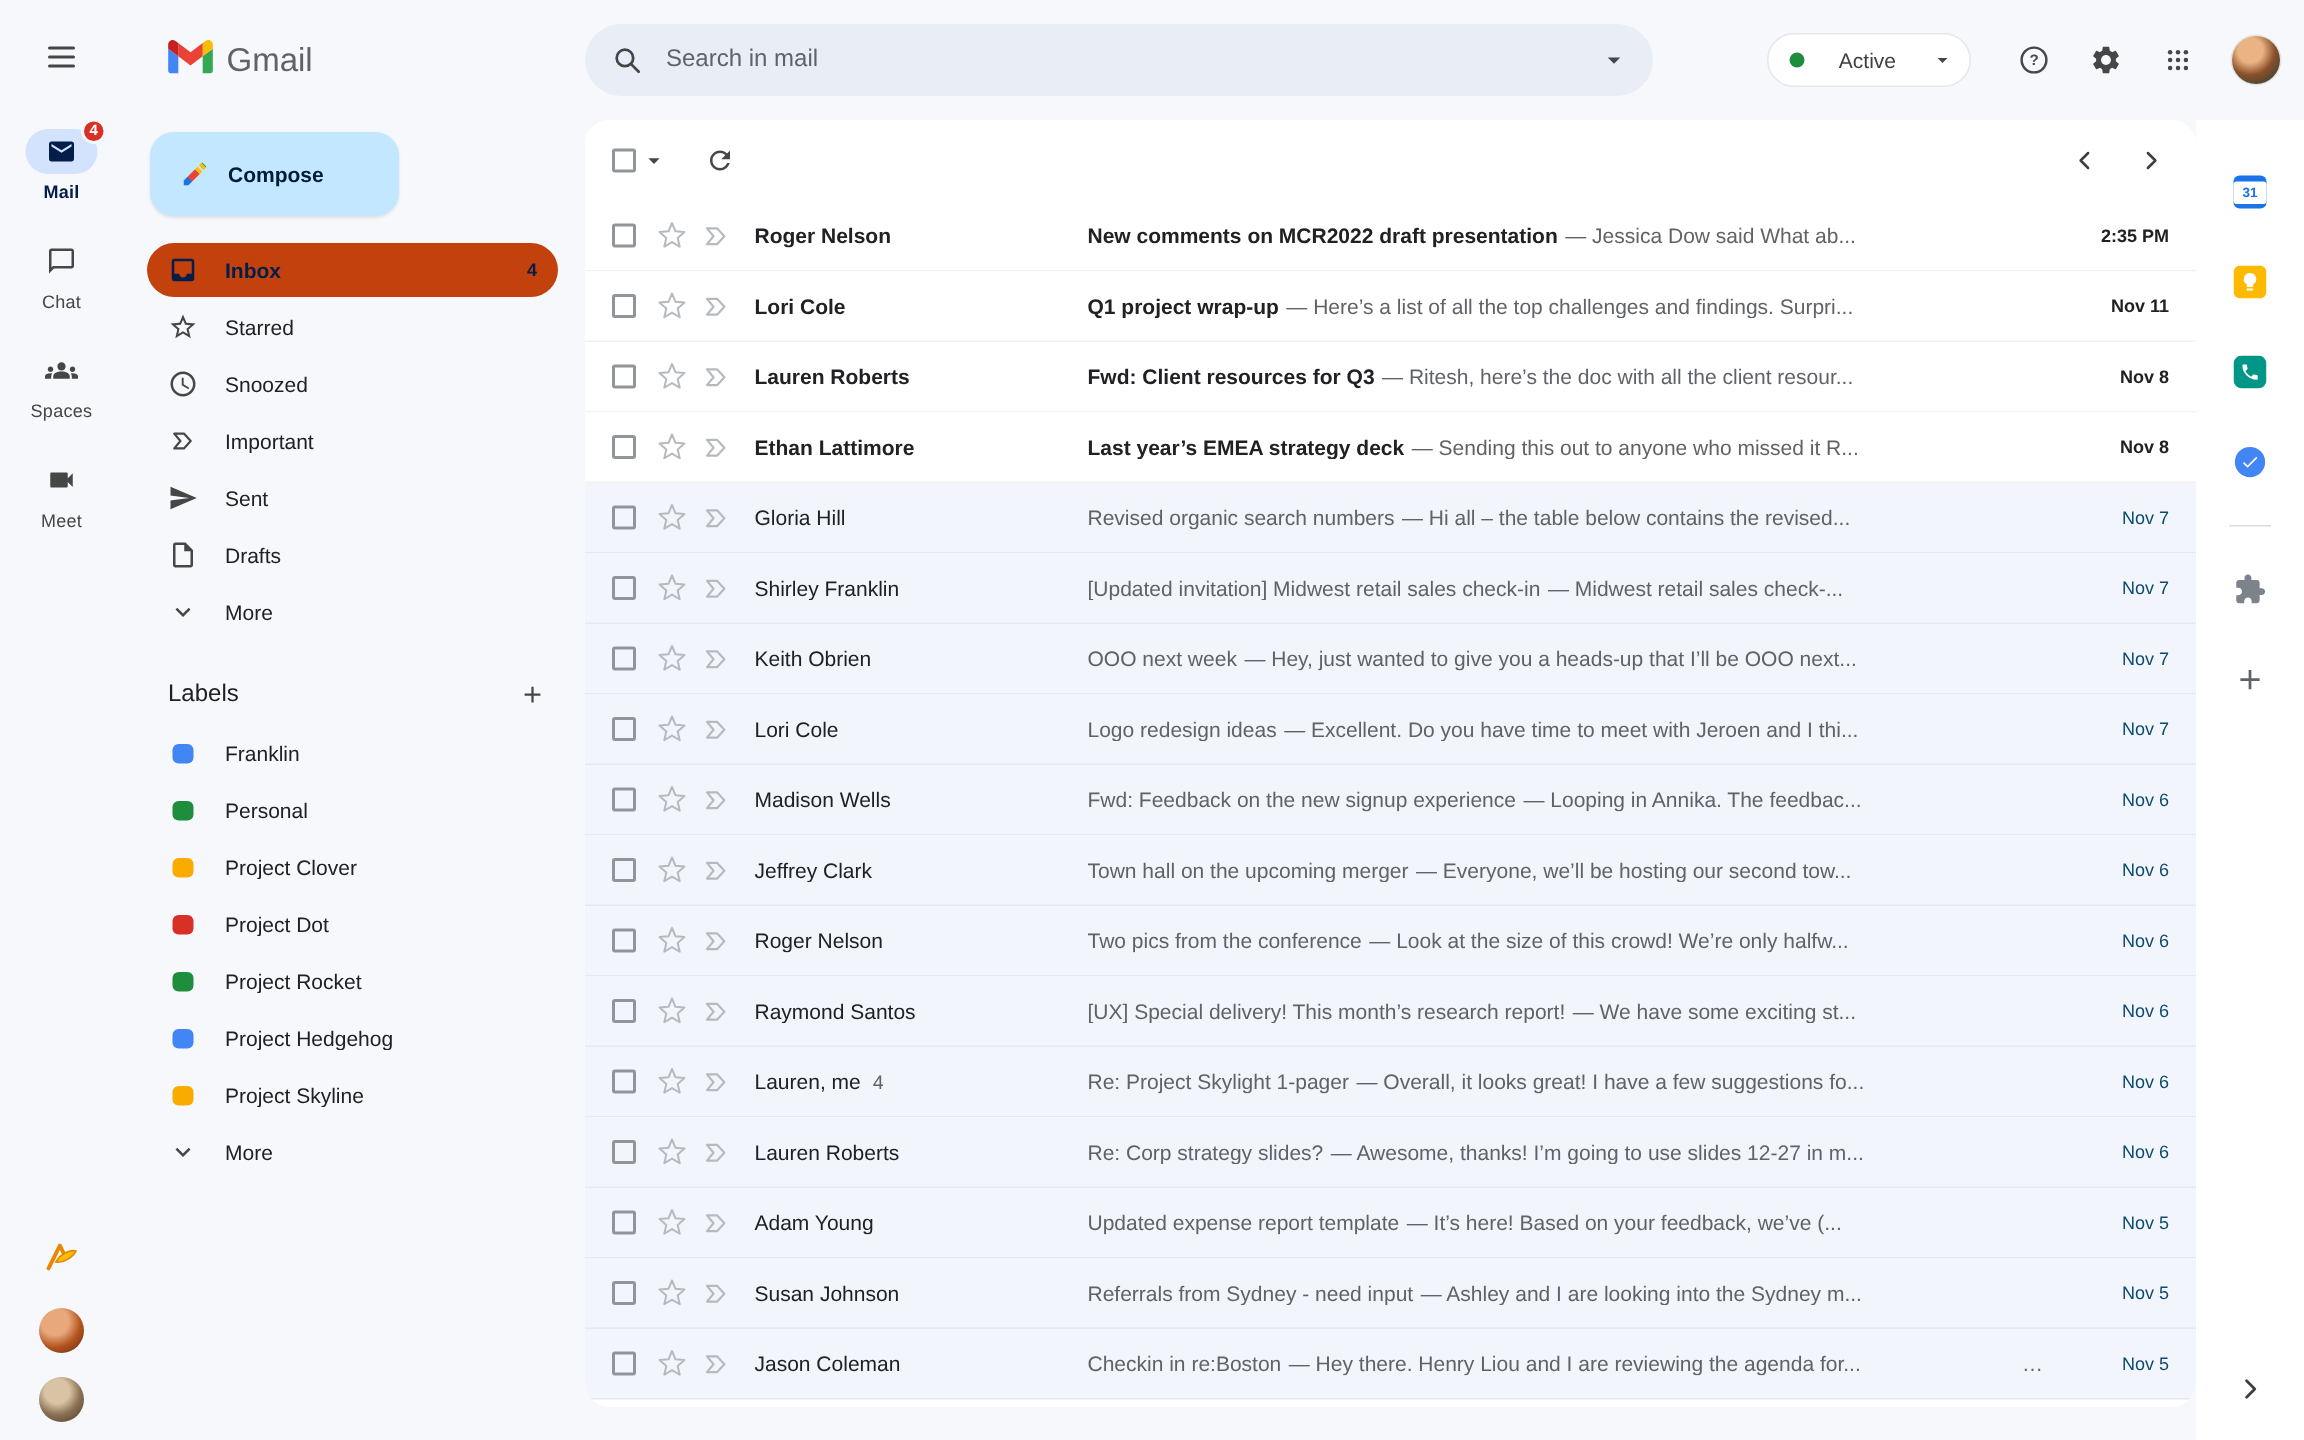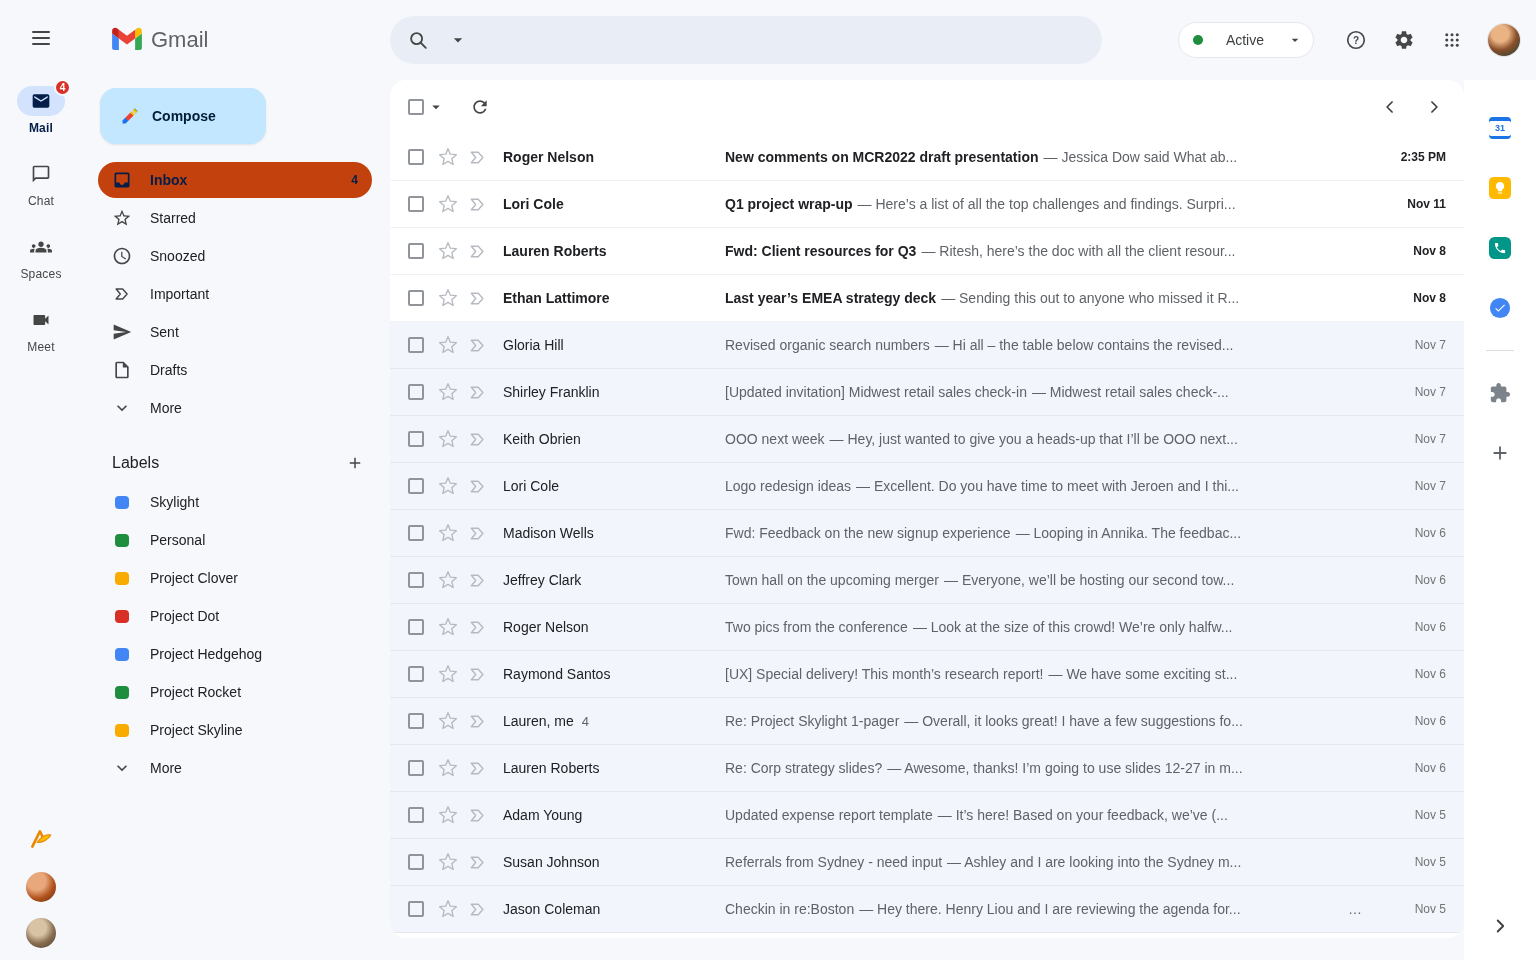--- a/index.html
+++ b/index.html
@@ -75,21 +75,21 @@
   .email-row.unread { background:#ffffff; }
   .email-row .cbx { margin-right:14px; }
   .row-ic { display:flex; align-items:center; flex-shrink:0; margin-right:10px; cursor:pointer; }
   .from { width:196px; flex-shrink:0; white-space:nowrap; overflow:hidden; color:#202124; padding:0 10px 0 6px; }
   .tcount { color:#5f6368; font-size:13px; margin-left:8px; font-weight:normal; }
   .mid { flex:1; min-width:0; white-space:nowrap; overflow:hidden; color:#5f6368; }
   .subject { color:#5f6368;padding-left:32px; }
   .snippet { color:#5f6368; margin-left:5px; }
   .unread .from, .unread .subject { font-weight:bold; color:#202124; }
   .predate { color:#5f6368; margin:0 16px 0 8px; flex-shrink:0; }
-  .date { margin-left:12px; flex-shrink:0; font-size:12px; color:#737373; min-width:56px; text-align:right; }
+  .date { margin-left:12px; flex-shrink:0; font-size:12px; color:#0c4a6e; min-width:56px; text-align:right; }
   .unread .date { color:#202124; font-weight:bold; }
 
   
   .apps-rail { grid-row:2; grid-column:4; background:#ffffff; display:flex; flex-direction:column; align-items:center; padding:30px 0 14px; gap:24px; }
   .app-btn { width:36px; height:36px; border-radius:50%; display:flex; align-items:center; justify-content:center; }
   .cal { width:22px; height:22px; border-radius:4px; background:#1a73e8; display:flex; align-items:center; justify-content:center; }
   .cal-inner { width:24px; height:15px; background:#fff; border-radius:2px; display:flex; align-items:center; justify-content:center; font-size:9px; font-weight:bold; color:#1a73e8; }
   .rail-divider { width:28px; height:1px; background:#dadce0; }
   .collapse-btn { margin-top:auto; width:40px; height:40px; border-radius:50%; display:flex; align-items:center; justify-content:center; }
 </style>
@@ -164,20 +164,21 @@
 </header>
 
 <div class="topbar">
   <div class="searchbar">
     <button class="round-btn">
       <svg width="22" height="22" viewBox="0 0 24 24">
           <circle cx="10.5" cy="10.5" r="6" fill="none" stroke="#444746" stroke-width="2"></circle>
           <path d="M15 15 L20.5 20.5" stroke="#444746" stroke-width="2" stroke-linecap="round"></path>
         </svg>
     </button>
+    <input type="text" placeholder="Search in mail" style="">
     <button class="round-btn">
       <svg width="20" height="20" viewBox="0 0 24 24">
           <path d="M7 10l5 5 5-5z" fill="#444746"></path>
         </svg>
     </button>
   </div>
 
   <div class="topbar-right">
     <div class="status-pill">
       <span class="status-dot"></span>
@@ -300,46 +301,46 @@
       <svg width="18" height="18" viewBox="0 0 24 24">
           <path fill="#444746" d="M11 5h2v6h6v2h-6v6h-2v-6H5v-2h6z"></path>
         </svg>
     </button>
   </div>
 
   <div>
 
       <div class="nav-item">
         <span class="label-swatch" style="background: rgb(66, 133, 244);"></span>
-        <span class="nav-label">Skylight</span>
+        <span class="nav-label">Franklin</span>
       </div>
 
       <div class="nav-item">
         <span class="label-swatch" style="background: rgb(30, 142, 62);"></span>
         <span class="nav-label">Personal</span>
       </div>
 
       <div class="nav-item">
         <span class="label-swatch" style="background: rgb(249, 171, 0);"></span>
         <span class="nav-label">Project Clover</span>
       </div>
 
       <div class="nav-item">
         <span class="label-swatch" style="background: rgb(217, 48, 37);"></span>
         <span class="nav-label">Project Dot</span>
       </div>
 
       <div class="nav-item">
+        <span class="label-swatch" style="background: rgb(30, 142, 62);"></span>
+        <span class="nav-label">Project Rocket</span>
+      </div>
+
+      <div class="nav-item">
         <span class="label-swatch" style="background: rgb(66, 133, 244);"></span>
         <span class="nav-label">Project Hedgehog</span>
-      </div>
-
-      <div class="nav-item">
-        <span class="label-swatch" style="background: rgb(30, 142, 62);"></span>
-        <span class="nav-label">Project Rocket</span>
       </div>
 
       <div class="nav-item">
         <span class="label-swatch" style="background: rgb(249, 171, 0);"></span>
         <span class="nav-label">Project Skyline</span>
       </div>
 
   </div>
 
   <div class="nav-item">

